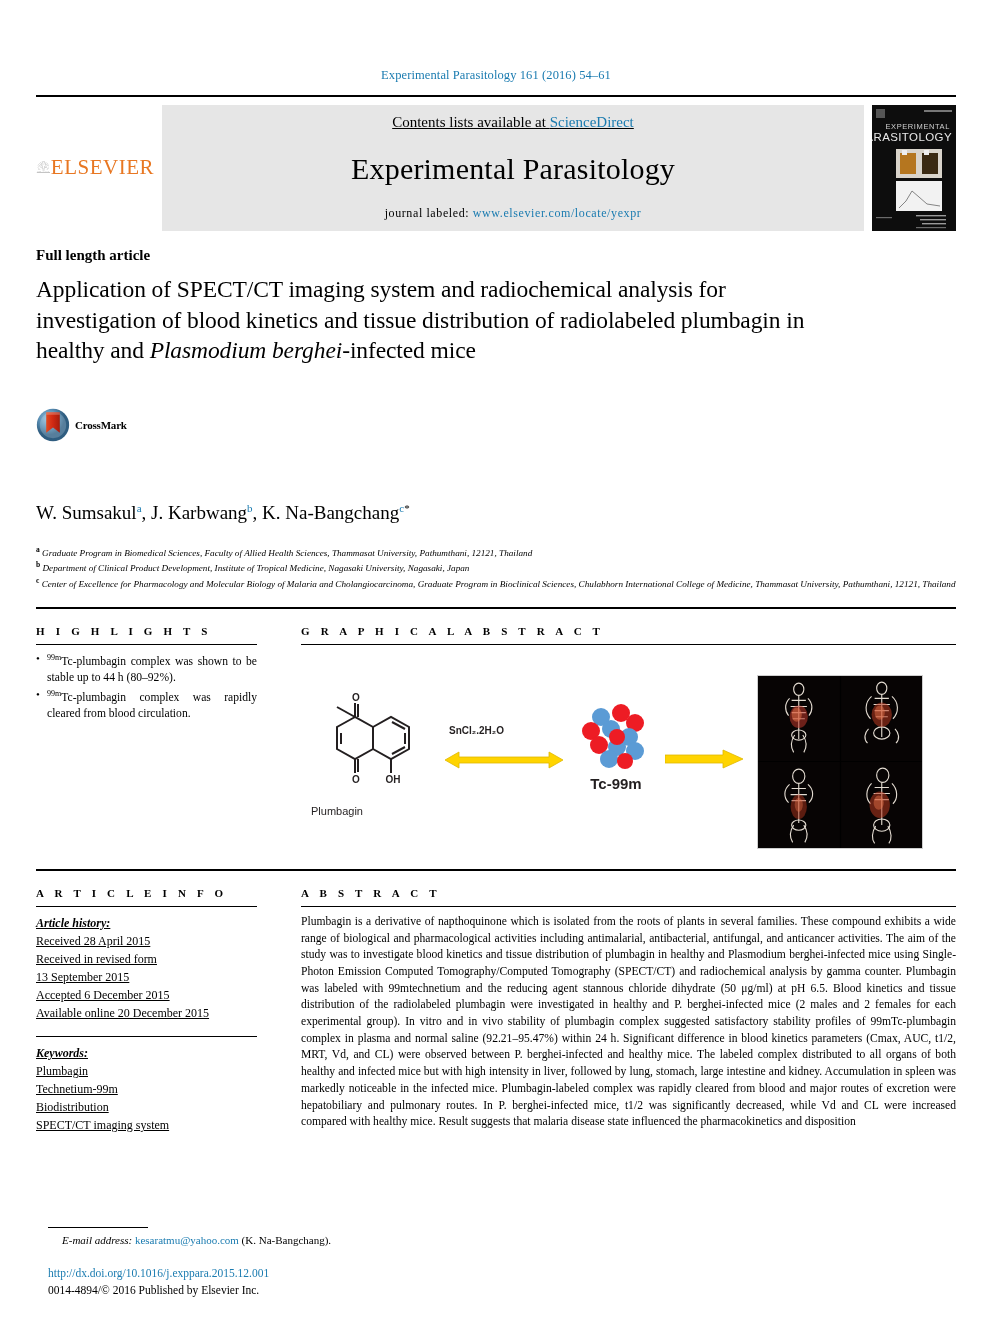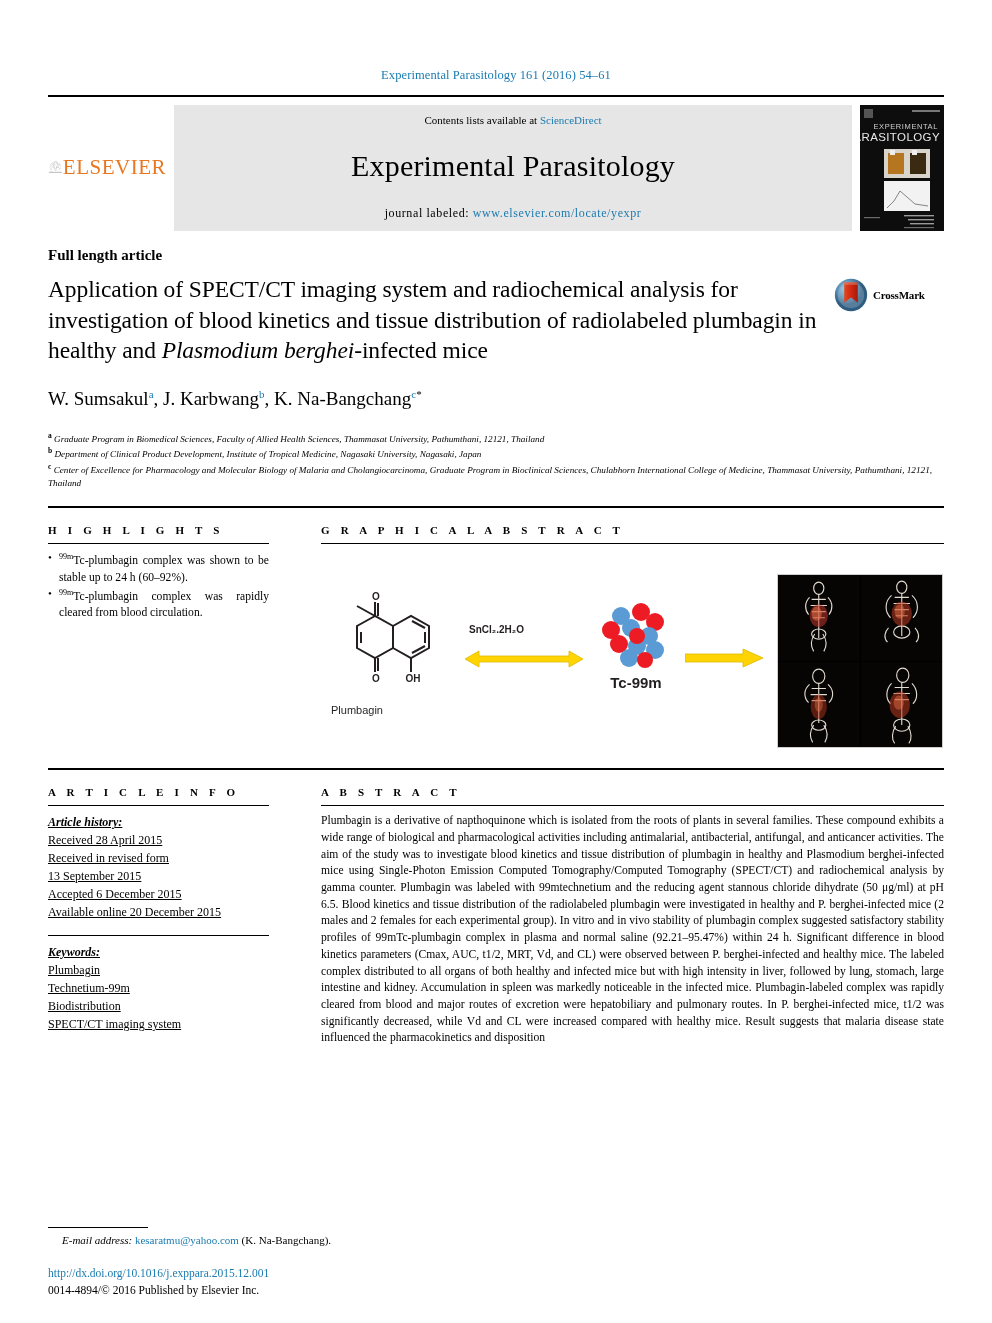--- a/index.html
+++ b/index.html
@@ -7,21 +7,21 @@
     width:992px;height:1323px;
     font-family:"Liberation Serif", serif;
     color:#000;
     position:relative;
     overflow:hidden;
   }
   .page{
     position:relative;
     width:992px;height:1323px;
     box-sizing:border-box;
-    padding:0 48px;
+    padding:0 36px;
   }
 
   
   .runhead{
     text-align:center;
     color:#1a7bb0;
     font-size:12.5px;
     padding-top:68px;
     letter-spacing:.1px;
   }
@@ -50,21 +50,21 @@
     line-height:1;
     font-weight:400;
   }
   .journal-box{
     flex:1 1 auto;
     background:#e6e6e6;
     display:flex;flex-direction:column;
     align-items:center;justify-content:space-between;
     padding:9px 0 10px 0;
   }
-  .contents-line{font-size:11px;}
+  .contents-line{font-size:15px;text-decoration:underline;}
   .contents-line .sd{color:#1a7bb0;}
   .journal-name{
     font-size:30px;
     letter-spacing:.2px;
     line-height:1;
     font-weight:400;
   }
   .homepage{
     font-size:12px;
     letter-spacing:.6px;
@@ -76,21 +76,21 @@
     position:relative;
     overflow:hidden;
   }
 
   
   .artcat{
     margin-top:16px;
     font-size:15px;
     font-weight:bold;
   }
-  .titlewrap{display:flex;align-items:flex-start;margin-top:10px;}
+  .titlewrap{display:flex;align-items:flex-start;margin-top:10px;flex-direction:column;}
   h1.title{
     flex:1 1 auto;
     margin:0;
     font-weight:400;
     font-size:23.5px;
     line-height:1.30;
     letter-spacing:-.1px;
     max-width:790px;
   }
   h1.title .ital{font-style:italic;}
@@ -113,21 +113,21 @@
   .affils{
     margin-top:20px;
     font-size:9.2px;
     font-style:italic;
     line-height:1.45;
   }
   .affils sup{font-style:normal;font-size:7.5px;font-weight:bold;}
 
   
   .rule-thick{border-top:2px solid #000;margin-top:16px;}
-  .cols{display:flex;gap:8px;}
+  .cols{display:flex;gap:0;}
   .col-left{width:243px;flex:0 0 243px;padding-right:22px;box-sizing:border-box;}
   .col-right{flex:1 1 auto;padding-left:22px;box-sizing:border-box;border-left:0;}
   .sechead{
     font-size:11px;font-weight:bold;letter-spacing:4.2px;
     margin-top:16px;margin-bottom:7px;
   }
   .sec-underline{border-top:1px solid #000;margin-bottom:7px;}
 
   ul.highlights{
     list-style:none;margin:0;padding:0;
@@ -343,21 +343,21 @@
     <div><sup>c</sup> <span>Center of Excellence for Pharmacology and Molecular Biology of Malaria and Cholangiocarcinoma, Graduate Program in Bioclinical Sciences, Chulabhorn International College of Medicine, Thammasat University, Pathumthani, 12121, Thailand</span></div>
   </div>
 
   <div class="rule-thick"></div>
 
   <div class="cols">
     <div class="col-left">
       <div class="sechead">H I G H L I G H T S</div>
       <div class="sec-underline"></div>
       <ul class="highlights">
-        <li><sup class="iso">99m</sup><span>Tc-plumbagin complex was shown to be stable up to 24 h (60–92%).</span></li>
+        <li><sup class="iso">99m</sup><span>Tc-plumbagin complex was shown to be stable up to 44 h (80–92%).</span></li>
         <li><sup class="iso">99m</sup><span>Tc-plumbagin complex was rapidly cleared from blood circulation.</span></li>
       </ul>
     </div>
 
     <div class="col-right">
       <div class="sechead">G R A P H I C A L   A B S T R A C T</div>
       <div class="sec-underline"></div>
 
       <div class="ga-fig">
 

